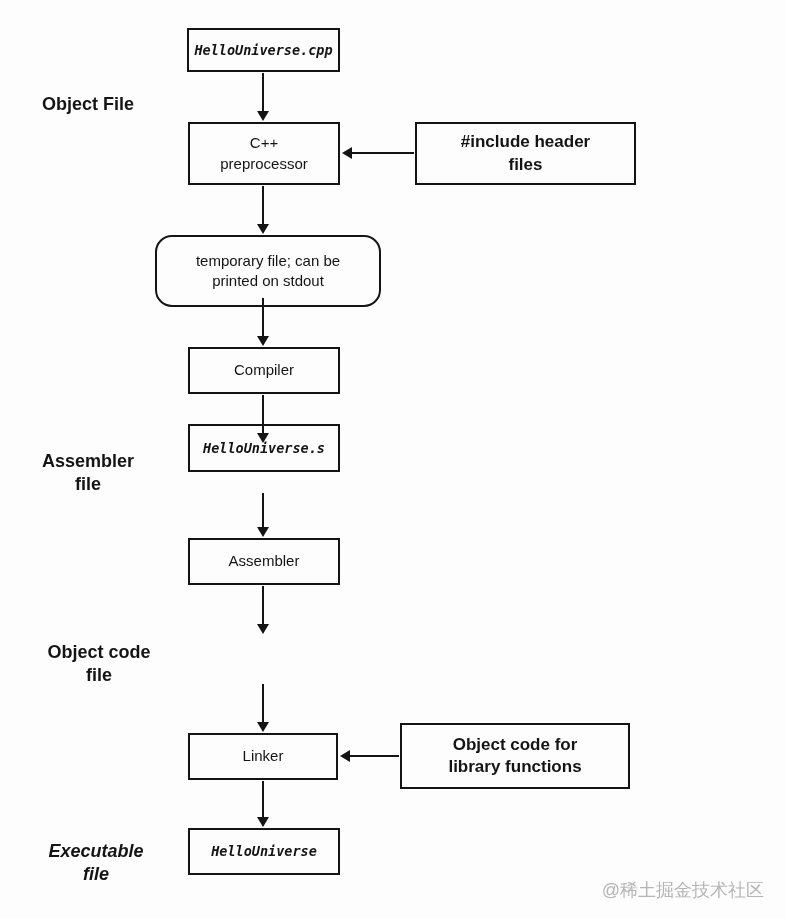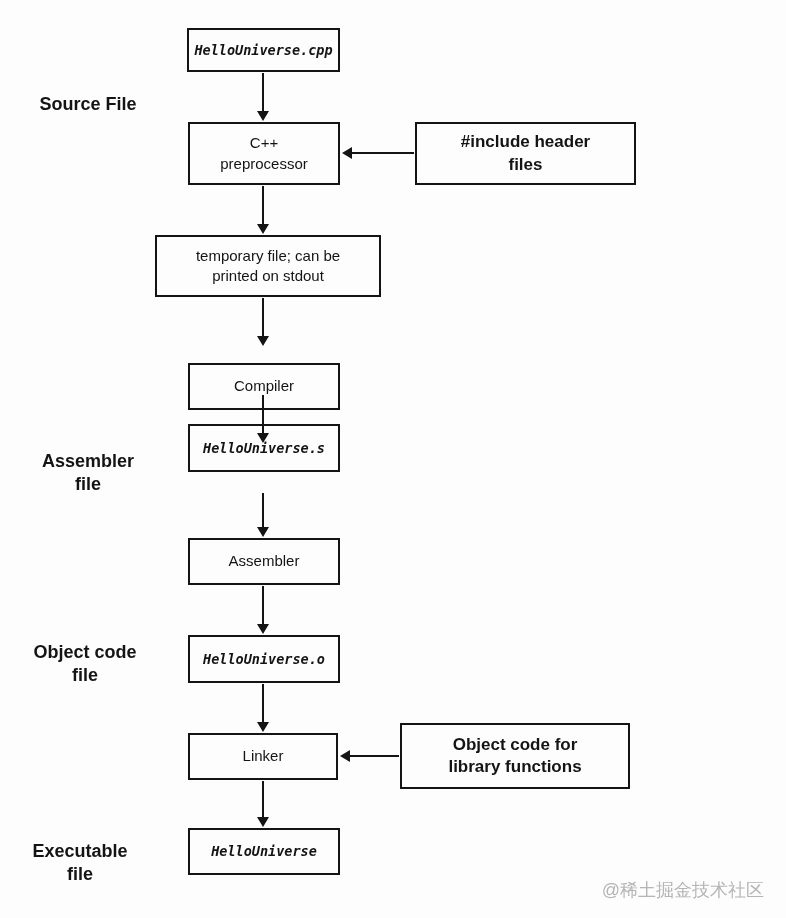--- a/index.html
+++ b/index.html
@@ -89,46 +89,45 @@
     bottom:16px;
     font-size:18px;
     color:#b5b5b5;
   }
 </style>
 </head>
 <body>
 
 <div class="canvas">
 
-  <div class="stage-label" style="left:18px; top:93px; width:140px;">Source File</div>
+  <div class="stage-label" style="left:18px; top:93px; width:140px;">Object File</div>
 
   <div class="stage-label" style="left:18px; top:450px; width:140px;">Assembler
 file</div>
 
-  <div class="stage-label" style="left:10px; top:641px; width:150px;">Object code
+  <div class="stage-label" style="left:24px; top:641px; width:150px;">Object code
 file</div>
 
-  <div class="stage-label" style="left:10px; top:840px; width:140px;">Executable
+  <div class="stage-label" style="left:26px; top:840px; width:140px;font-style:italic;">Executable
 file</div>
 
   <div class="box mono" style="left:187px; top:28px; width:153px; height:44px;">HelloUniverse.cpp</div>
 
   <div class="box" style="left:188px; top:122px; width:152px; height:63px;">C++
 preprocessor</div>
 
-  <div class="box" style="left:155px; top:235px; width:226px; height:62px;">temporary file; can be
+  <div class="box" style="left:155px; top:235px; width:226px; height:72px;border-radius:17px;">temporary file; can be
 printed on stdout</div>
 
-  <div class="box" style="left:188px; top:347px; width:152px; height:47px;margin-top:16px;">Compiler</div>
+  <div class="box" style="left:188px; top:347px; width:152px; height:47px;">Compiler</div>
 
   <div class="box mono" style="left:188px; top:424px; width:152px; height:48px;">HelloUniverse.s</div>
 
   <div class="box" style="left:188px; top:538px; width:152px; height:47px;">Assembler</div>
 
-  <div class="box mono" style="left:188px; top:635px; width:152px; height:48px;">HelloUniverse.o</div>
 
   <div class="box" style="left:188px; top:733px; width:150px; height:47px;">Linker</div>
 
   <div class="box mono" style="left:188px; top:828px; width:152px; height:47px;">HelloUniverse</div>
 
   <div class="box callout" style="left:415px; top:122px; width:221px; height:63px;">#include header
 files</div>
 
   <div class="box callout" style="left:400px; top:723px; width:230px; height:66px;">Object code for
 library functions</div>

